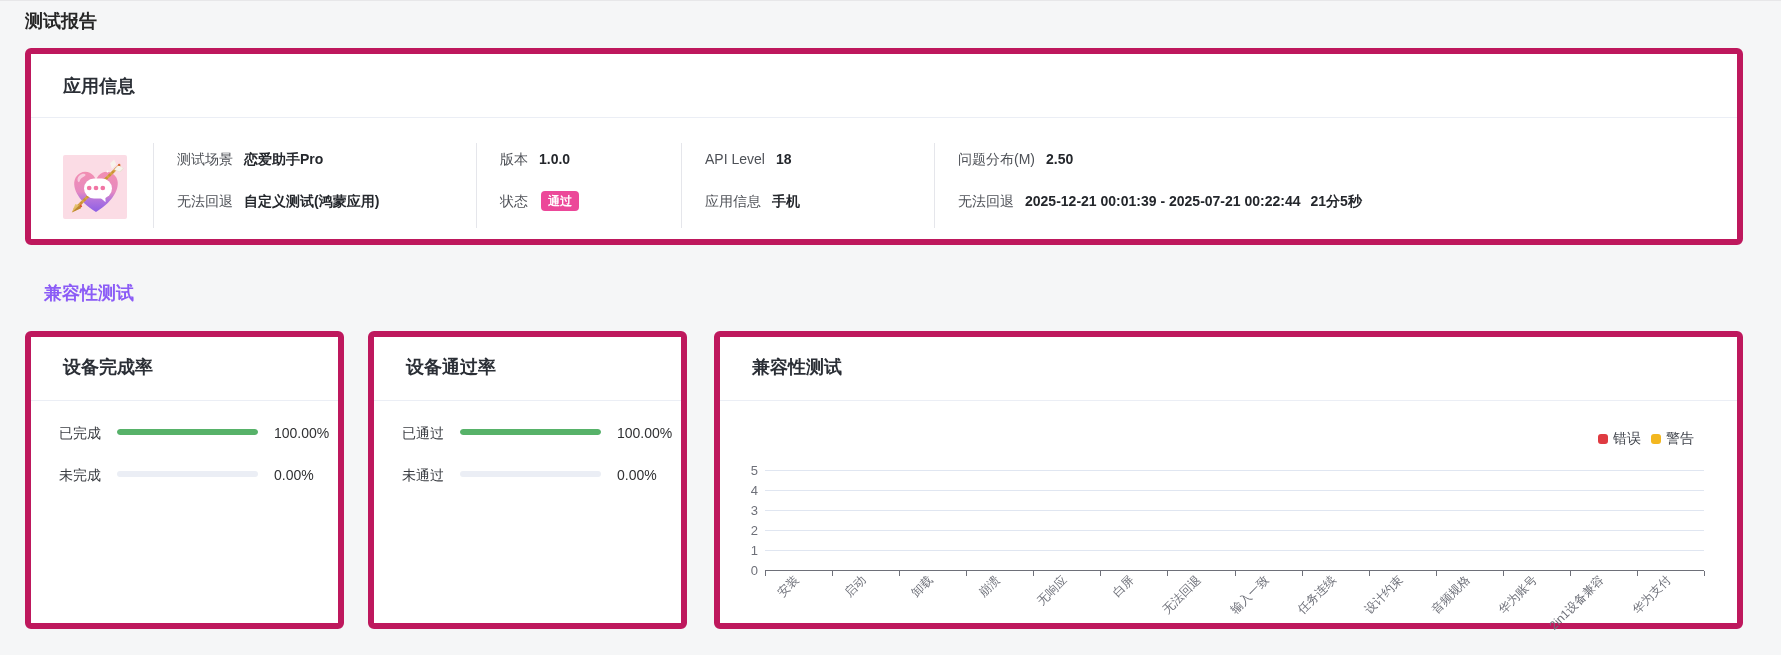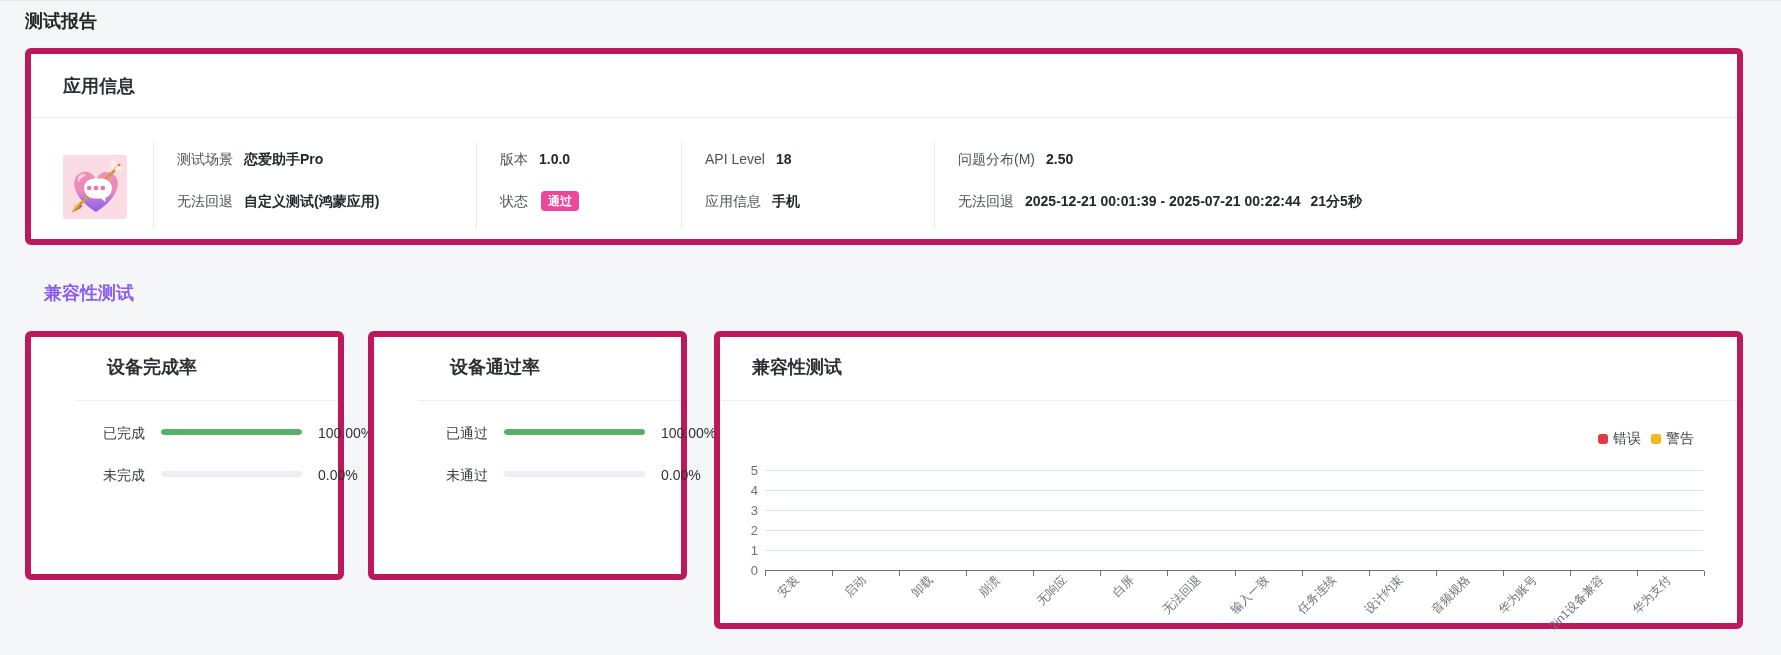--- a/index.html
+++ b/index.html
@@ -47,21 +47,21 @@
     padding:0 7px; border-radius:4px; vertical-align:top;
   }
 
   
   .section-link {
     position:absolute; left:44px; top:280px;
     font-size:18px; color:#8b5cf6; text-decoration:none;font-weight:bold;
   }
 
   
-  .rate-card { top:330px; width:319px; height:249px;padding-left:44px; }
+  .rate-card { top:330px; width:319px; height:298px; }
   #rate-card-1 { left:25px; }
   #rate-card-2 { left:368px; }
   .rate-row { position:absolute; left:0; width:100%; height:20px; }
   .rate-row.r1 { top:22px; }
   .rate-row.r2 { top:64px; }
   .rate-label { position:absolute; left:28px; top:0; font-size:14px; line-height:20px; color:#3a3d42; }
   .rate-bar { display:block; position:absolute; left:86px; top:6px; width:141px; height:6px; border-radius:3px; background:#ebeef5; overflow:hidden; }
   .rate-bar-fill { display:block; height:100%; border-radius:3px; background:#57b269; }
   .rate-value { position:absolute; left:243px; top:0; font-size:14px; line-height:20px; color:#303133; }
 

